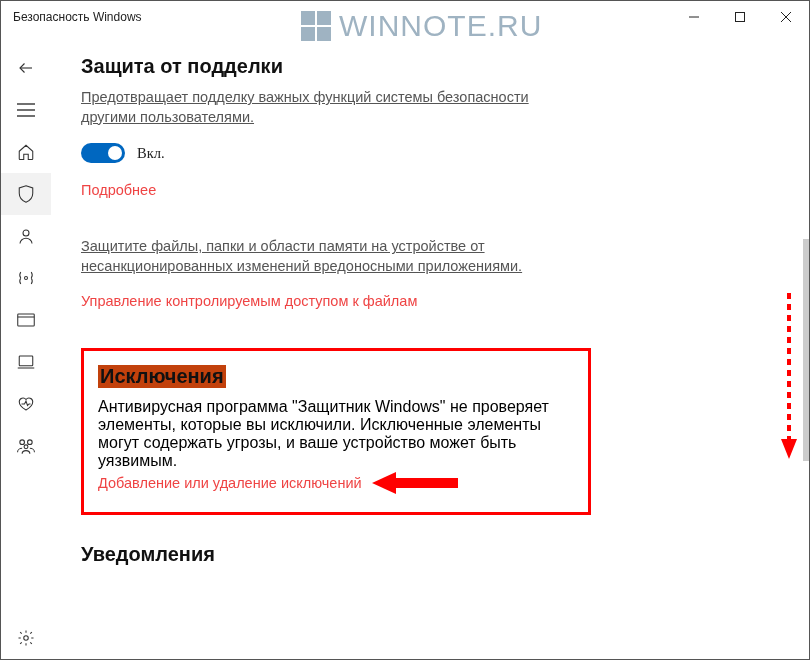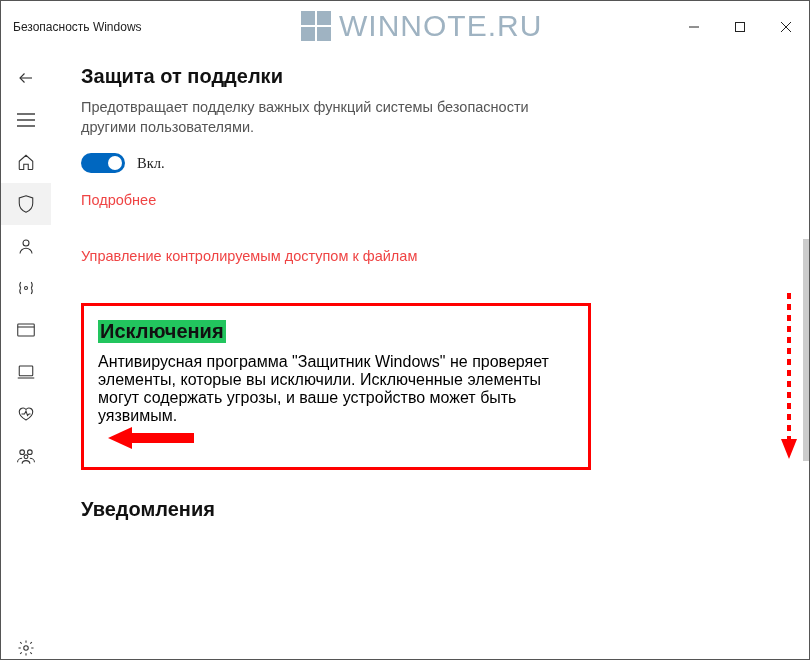--- a/index.html
+++ b/index.html
@@ -12,21 +12,20 @@
     position: relative;
     border: 1px solid #555;
   }
   .titlebar {
     height: 32px;
     display: flex;
     align-items: center;
     padding-left: 12px;
     font-size: 12px;
     color: #222;
-    margin-top: 10px;
   }
   .title-controls {
     margin-left: auto;
     display: flex;
   }
   .title-controls .tc {
     width: 46px;
     height: 32px;
     display: flex;
     align-items: center;
@@ -82,20 +81,21 @@
     font-size: 20px;
     font-weight: 600;
     color: #111;
     margin-bottom: 10px;
   }
   .section p.desc {
     font-size: 14.5px;
     color: #555;
     line-height: 1.35;
     margin-bottom: 16px;
+    text-decoration: underline;
   }
   .toggle-row {
     display: flex; align-items: center; gap: 12px;
     margin-bottom: 18px;
   }
   .toggle-on {
     width: 44px; height: 20px; border-radius: 10px;
     background: #0067c0; position: relative;
   }
   .toggle-on::after {
@@ -107,21 +107,21 @@
     color: #ef4444; font-size: 14.5px; text-decoration: none;
     display: inline-block;
   }
   .highlight-box {
     border: 3px solid #ff0000;
     padding: 14px 18px 16px 14px;
     margin-bottom: 28px;
     max-width: 510px;
   }
   .highlight-title {
-    background: #22c55e;
+    background: #c2410c;
     display: inline-block;
     padding: 0 2px;
     font-size: 20px;
     font-weight: 600;
     color: #111;
     margin-bottom: 10px;
   }
   .arrow-red {
     display: inline-block;
     vertical-align: middle;
@@ -250,27 +250,29 @@
       <h2>Защита от подделки</h2>
       <p class="desc">Предотвращает подделку важных функций системы безопасности другими пользователями.</p>
       <div class="toggle-row">
         <div class="toggle-on"></div>
         <span class="toggle-label">Вкл.</span>
       </div>
       <a class="link" href="#">Подробнее</a>
     </div>
 
     <div class="section">
+      <p class="desc">Защитите файлы, папки и области памяти на устройстве от несанкционированных изменений вредоносными приложениями.</p>
       <a class="link" href="#">Управление контролируемым доступом к файлам</a>
     </div>
 
     <div class="highlight-box">
       <span class="highlight-title">Исключения</span>
       <p class="desc">Антивирусная программа "Защитник Windows" не проверяет элементы, которые вы исключили. Исключенные элементы могут содержать угрозы, и ваше устройство может быть уязвимым.</p>
       <div style="display:flex;align-items:center;">
+        <a class="link" href="#">Добавление или удаление исключений</a>
         <span class="arrow-red">
           <svg width="90" height="26" viewBox="0 0 90 26">
             <line x1="88" y1="13" x2="20" y2="13" stroke="#ff0000" stroke-width="10"></line>
             <polygon points="2,13 26,2 26,24" fill="#ff0000"></polygon>
           </svg>
         </span>
       </div>
     </div>
 
     <div class="section">

